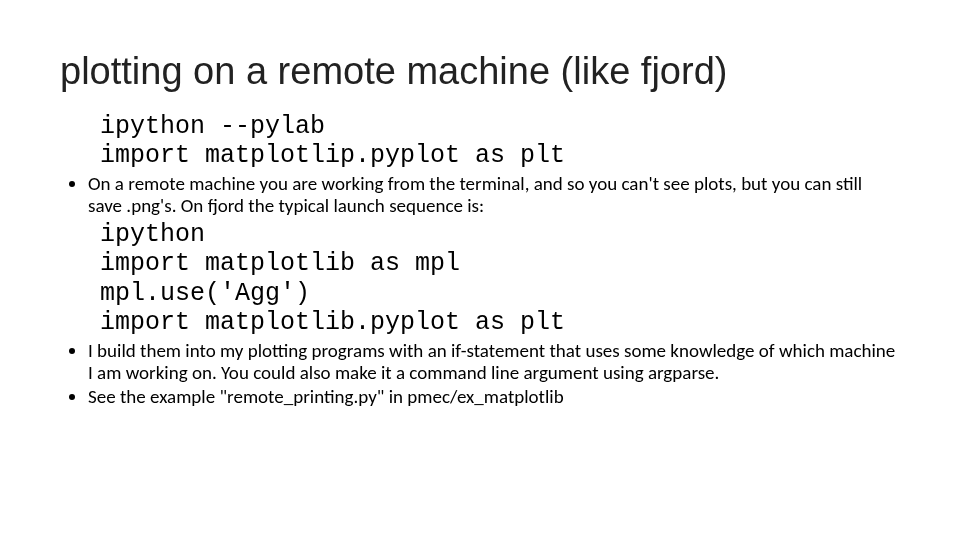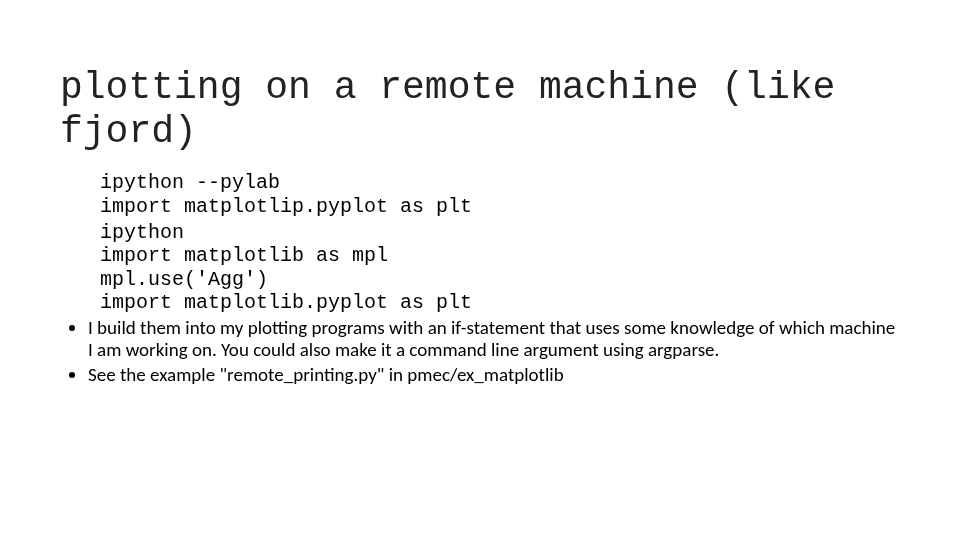--- a/index.html
+++ b/index.html
@@ -10,56 +10,59 @@
     background: #ffffff;
     font-family: Calibri, "Segoe UI", Arial, sans-serif;
     color: #000;
     overflow: hidden;
   }
   .slide {
     box-sizing: border-box;
     padding: 50px 60px 30px 60px;
   }
   .title {
-    font-family: Liberation Mono, monospace;
+    font-family: Liberation Sans, sans-serif;
     font-size: 38px;
     font-weight: 300;
     color: #222;
-    margin: 16px 0 18px 0;
+    margin: 0 0 18px 0;
     line-height: 1.15;
   }
   ul.outer {
     margin: 0;
     padding: 0 0 0 28px;
     list-style: disc;
   }
   ul.outer > li {
     font-size: 19px;
     line-height: 1.18;
     margin-bottom: 2px;
     color: #000;
   }
   .code-block {
     font-family: "Courier New", Courier, monospace;
-    font-size: 20px;
+    font-size: 25px;
     line-height: 1.18;
     white-space: pre;
     margin: 0 0 2px 40px;
     color: #000;
   }
 </style>
 </head>
 <body>
 
 <div class="slide">
   <h1 class="title">plotting on a remote machine (like fjord)</h1>
 
   <div class="code-block">ipython --pylab
 import matplotlip.pyplot as plt</div>
 
+  <ul class="outer">
+    <li>On a remote machine you are working from the terminal, and so you can't see plots, but you can still save .png's.  On fjord the typical launch sequence is:</li>
+  </ul>
   <div class="code-block">ipython
 import matplotlib as mpl
 mpl.use('Agg')
 import matplotlib.pyplot as plt</div>
 
   <ul class="outer">
     <li>I build them into my plotting programs with an if-statement that uses some knowledge of which machine I am working on.  You could also make it a command line argument using argparse.</li>
     <li>See the example "remote_printing.py" in pmec/ex_matplotlib</li>
   </ul>
 </div>

